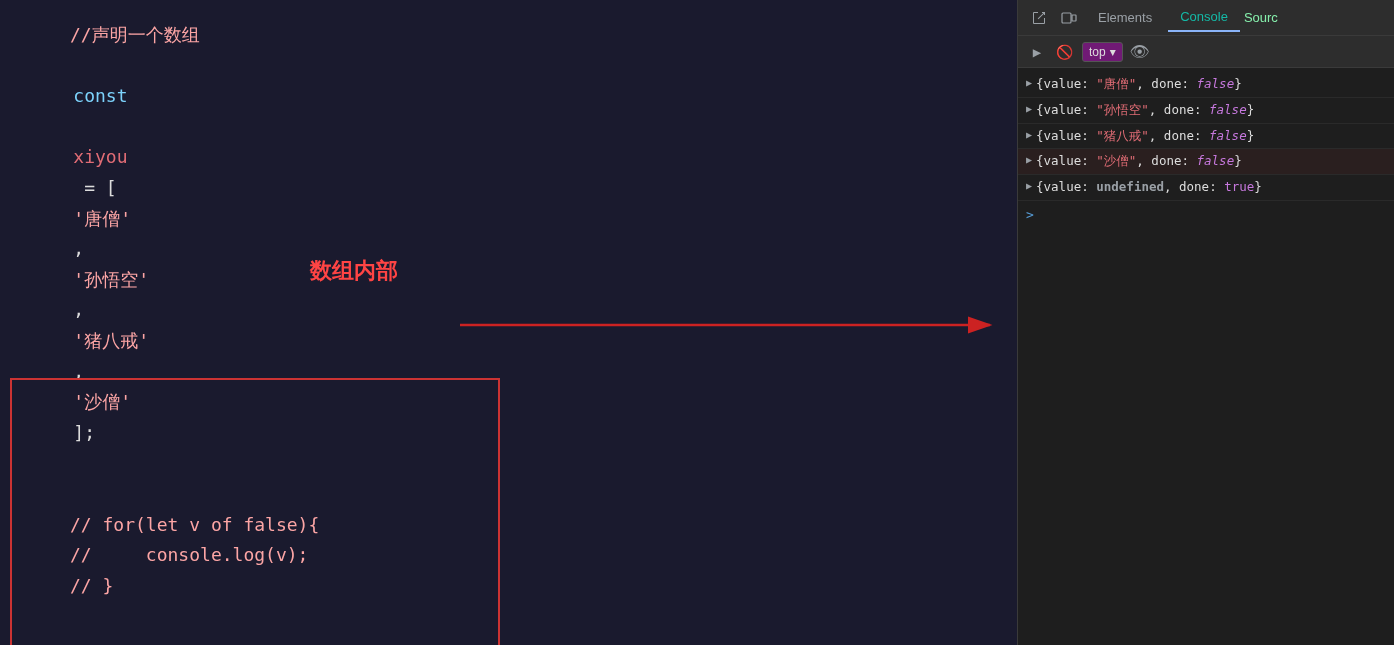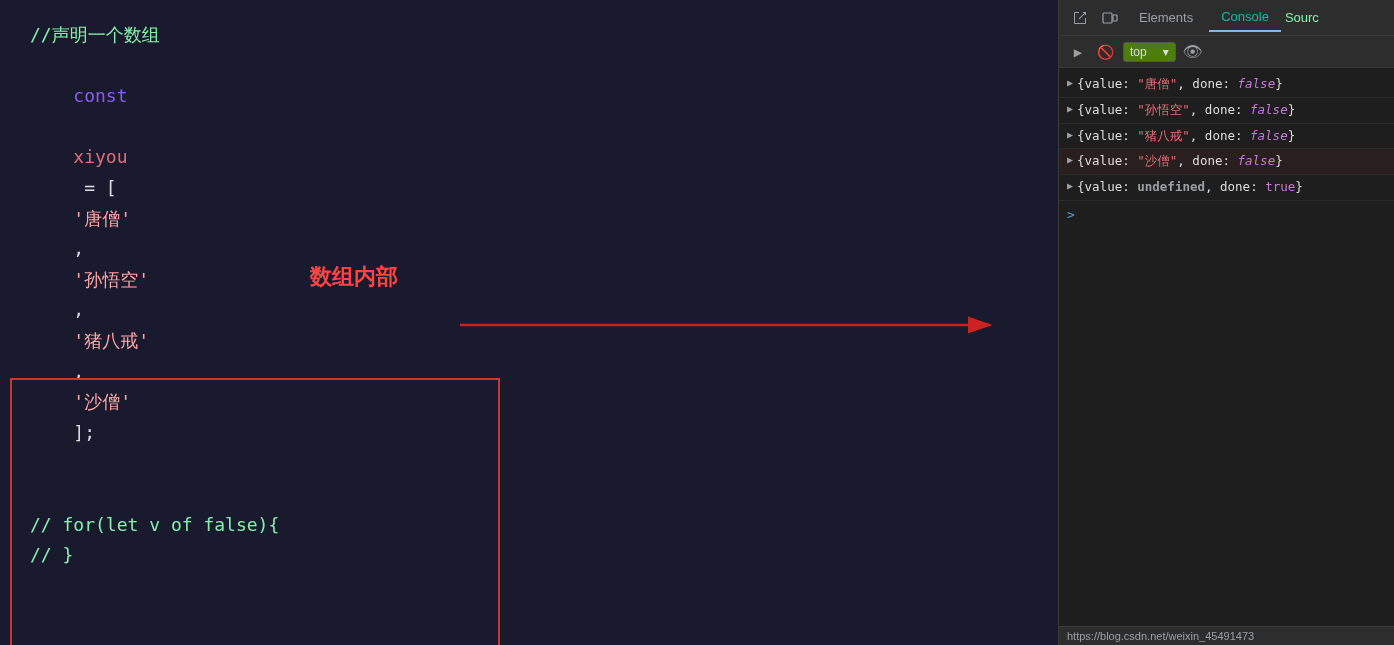--- a/index.html
+++ b/index.html
@@ -20,51 +20,51 @@
       position: relative;
       overflow: hidden;
     }
 
     .code-line {
       font-size: 18px;
       line-height: 1.7;
       white-space: pre;
     }
 
-    .c-comment { color: #86efac; }
-    .c-keyword { color: #8b5cf6; margin-top: 36px; }
+    .c-comment { color: #fca5a5; margin-left: 40px; }
+    .c-keyword { color: #7dd3fc; margin-top: 36px; }
     .c-var { color: #e06c75; }
     .c-string { color: #fca5a5; }
     .c-white { color: #dcdcdc; }
 
     
     .annotation {
       position: absolute;
-      top: 262px;
+      top: 256px;
       left: 310px;
       color: #ff4444;
       font-size: 22px;
       font-weight: bold;
       font-family: 'SimSun', 'Microsoft YaHei', sans-serif;
     }
 
     
     .red-box {
       position: absolute;
       top: 378px;
       left: 10px;
       width: 490px;
       height: 270px;
       border: 2px solid #cc3333;
       pointer-events: none;
     }
 
     
     .devtools-panel {
-      width: 336px;
+      width: 377px;
       background: #1e1e1e;
       border-left: 1px solid #3a3a3a;
       display: flex;
       flex-direction: column;
     }
 
     .devtools-tabs {
       display: flex;
       align-items: center;
       background: #2d2d2d;
@@ -126,28 +126,28 @@
       display: flex;
       align-items: center;
       justify-content: center;
       color: #9aa0a6;
       font-size: 14px;
     }
 
     .dt-context-select {
       display: flex;
       align-items: center;
-      background: #4d7c0f;
+      background: #701a75;
       border: 1px solid #555;
       border-radius: 3px;
       padding: 2px 6px;
       font-size: 12px;
       color: #ddd;
       font-family: Arial, sans-serif;
-      gap: 16px;
+      gap: 4px;
       cursor: pointer;
     }
 
     .dt-eye-icon {
       width: 22px;
       height: 22px;
       display: flex;
       align-items: center;
       justify-content: center;
       color: #9aa0a6;
@@ -230,20 +230,21 @@
     <span class="c-white">,</span>
     <span class="c-string">'猪八戒'</span>
     <span class="c-white">,</span>
     <span class="c-string">'沙僧'</span>
     <span class="c-white">];</span>
   </div>
 
   <div class="code-line">&nbsp;</div>
 
   <div class="code-line c-comment">// for(let v of false){</div>
+  <div class="code-line c-comment">//     console.log(v);</div>
   <div class="code-line c-comment">// }</div>
 
   <div class="code-line">&nbsp;</div>
 
   <div class="annotation">数组内部</div>
 
   <div class="red-box"></div>
 
   <svg class="arrow-svg" width="560" height="50">
     <defs>
@@ -310,14 +311,13 @@
     </div>
 
     <div class="console-row">
       <span class="console-triangle">▶</span>
       <span class="console-text">{value: <span class="cn-undef">undefined</span>, done: <span class="cn-true">true</span>}</span>
     </div>
 
     <div class="console-prompt">&gt;</div>
   </div>
 
-  <div class="devtools-footer">https://blog.csdn.net/weixin_45491473</div>
 </div>
 
 </body></html>

